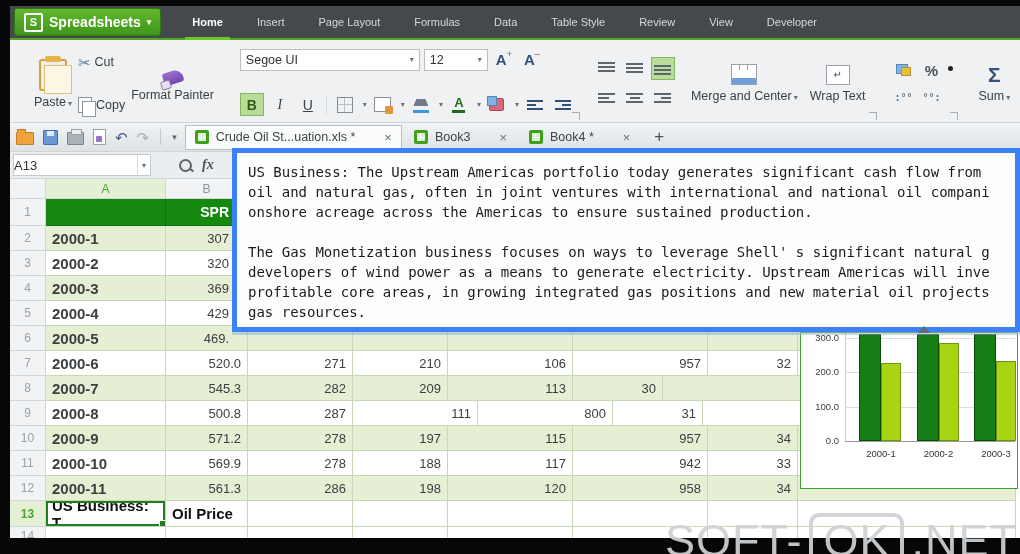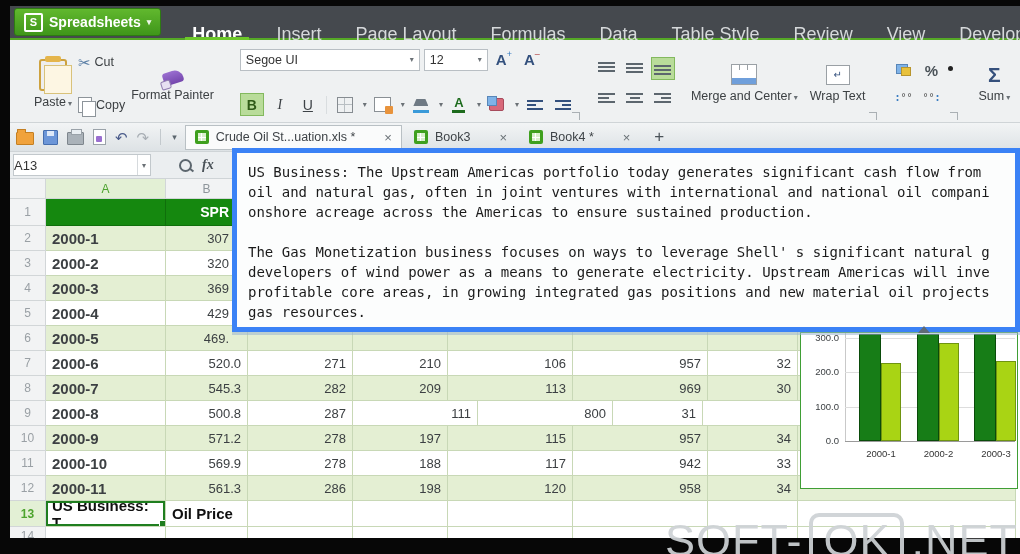--- a/index.html
+++ b/index.html
@@ -9,21 +9,21 @@
 
   
   .menubar{height:32px;background:#45494e;border-bottom:2px solid #55a826;display:flex;align-items:center;}
   .brand{margin-left:4px;height:26px;padding:0 9px;display:flex;align-items:center;gap:6px;
          background:linear-gradient(#61b82e,#3f961a);border:1px solid #2e7a12;border-radius:3px;
          color:#fff;font-weight:bold;font-size:14px;cursor:default;}
   .brand-logo{width:15px;height:15px;border:2px solid #fff;border-radius:2px;display:flex;align-items:center;
               justify-content:center;font-size:11px;font-weight:bold;color:#fff;}
   .brand .caret{font-size:9px;opacity:.9;}
   .mtabs{display:flex;height:32px;margin-left:14px;}
-  .mtab{padding:12px 17px;line-height:32px;font-size:18px;color:#d6d9db;position:relative;cursor:default;white-space:nowrap;}
+  .mtab{padding:0 17px;line-height:32px;font-size:11px;color:#d6d9db;position:relative;cursor:default;white-space:nowrap;}
   .mtab.active{color:#fff;font-weight:bold;}
   .mtab.active::after{content:'';position:absolute;left:10px;right:10px;bottom:-2px;height:3px;background:#6cc829;}
 
   
   .ribbon{height:77px;border-bottom:1px solid #cfd4d7;background:#eff1f2;display:flex;align-items:stretch;
           padding:5px 0 0 10px;position:relative;}
   .rgroup{display:flex;align-items:center;padding:0 8px;position:relative;}
   .rsep{width:1px;background:#d9dddf;margin:2px 2px 6px 2px;}
   .rlabel{font-size:12.5px;color:#3c4043;white-space:nowrap;}
   .rcaret{font-size:8px;color:#6b7176;margin-left:2px;}
@@ -619,23 +619,20 @@
           </div>
           <div class="c num" style="width: 105px; height: 25px;">
             <span>282</span>
           </div>
           <div class="c num" style="width: 95px; height: 25px;">
             <span>209</span>
           </div>
           <div class="c num" style="width: 125px; height: 25px;">
             <span>113</span>
           </div>
-          <div class="c num" style="width: 135px; height: 25px;">
-            <span>969</span>
-          </div>
           <div class="c num" style="width: 90px; height: 25px;">
             <span>30</span>
           </div>
           <div class="c" style="width: 218px; height: 25px;"></div>
         </div>
         <div class="srow">
           <div class="rn" style="height: 25px;">9</div>
           <div class="c a" style="width: 120px; height: 25px;">
             <span>2000-8</span>
           </div>

